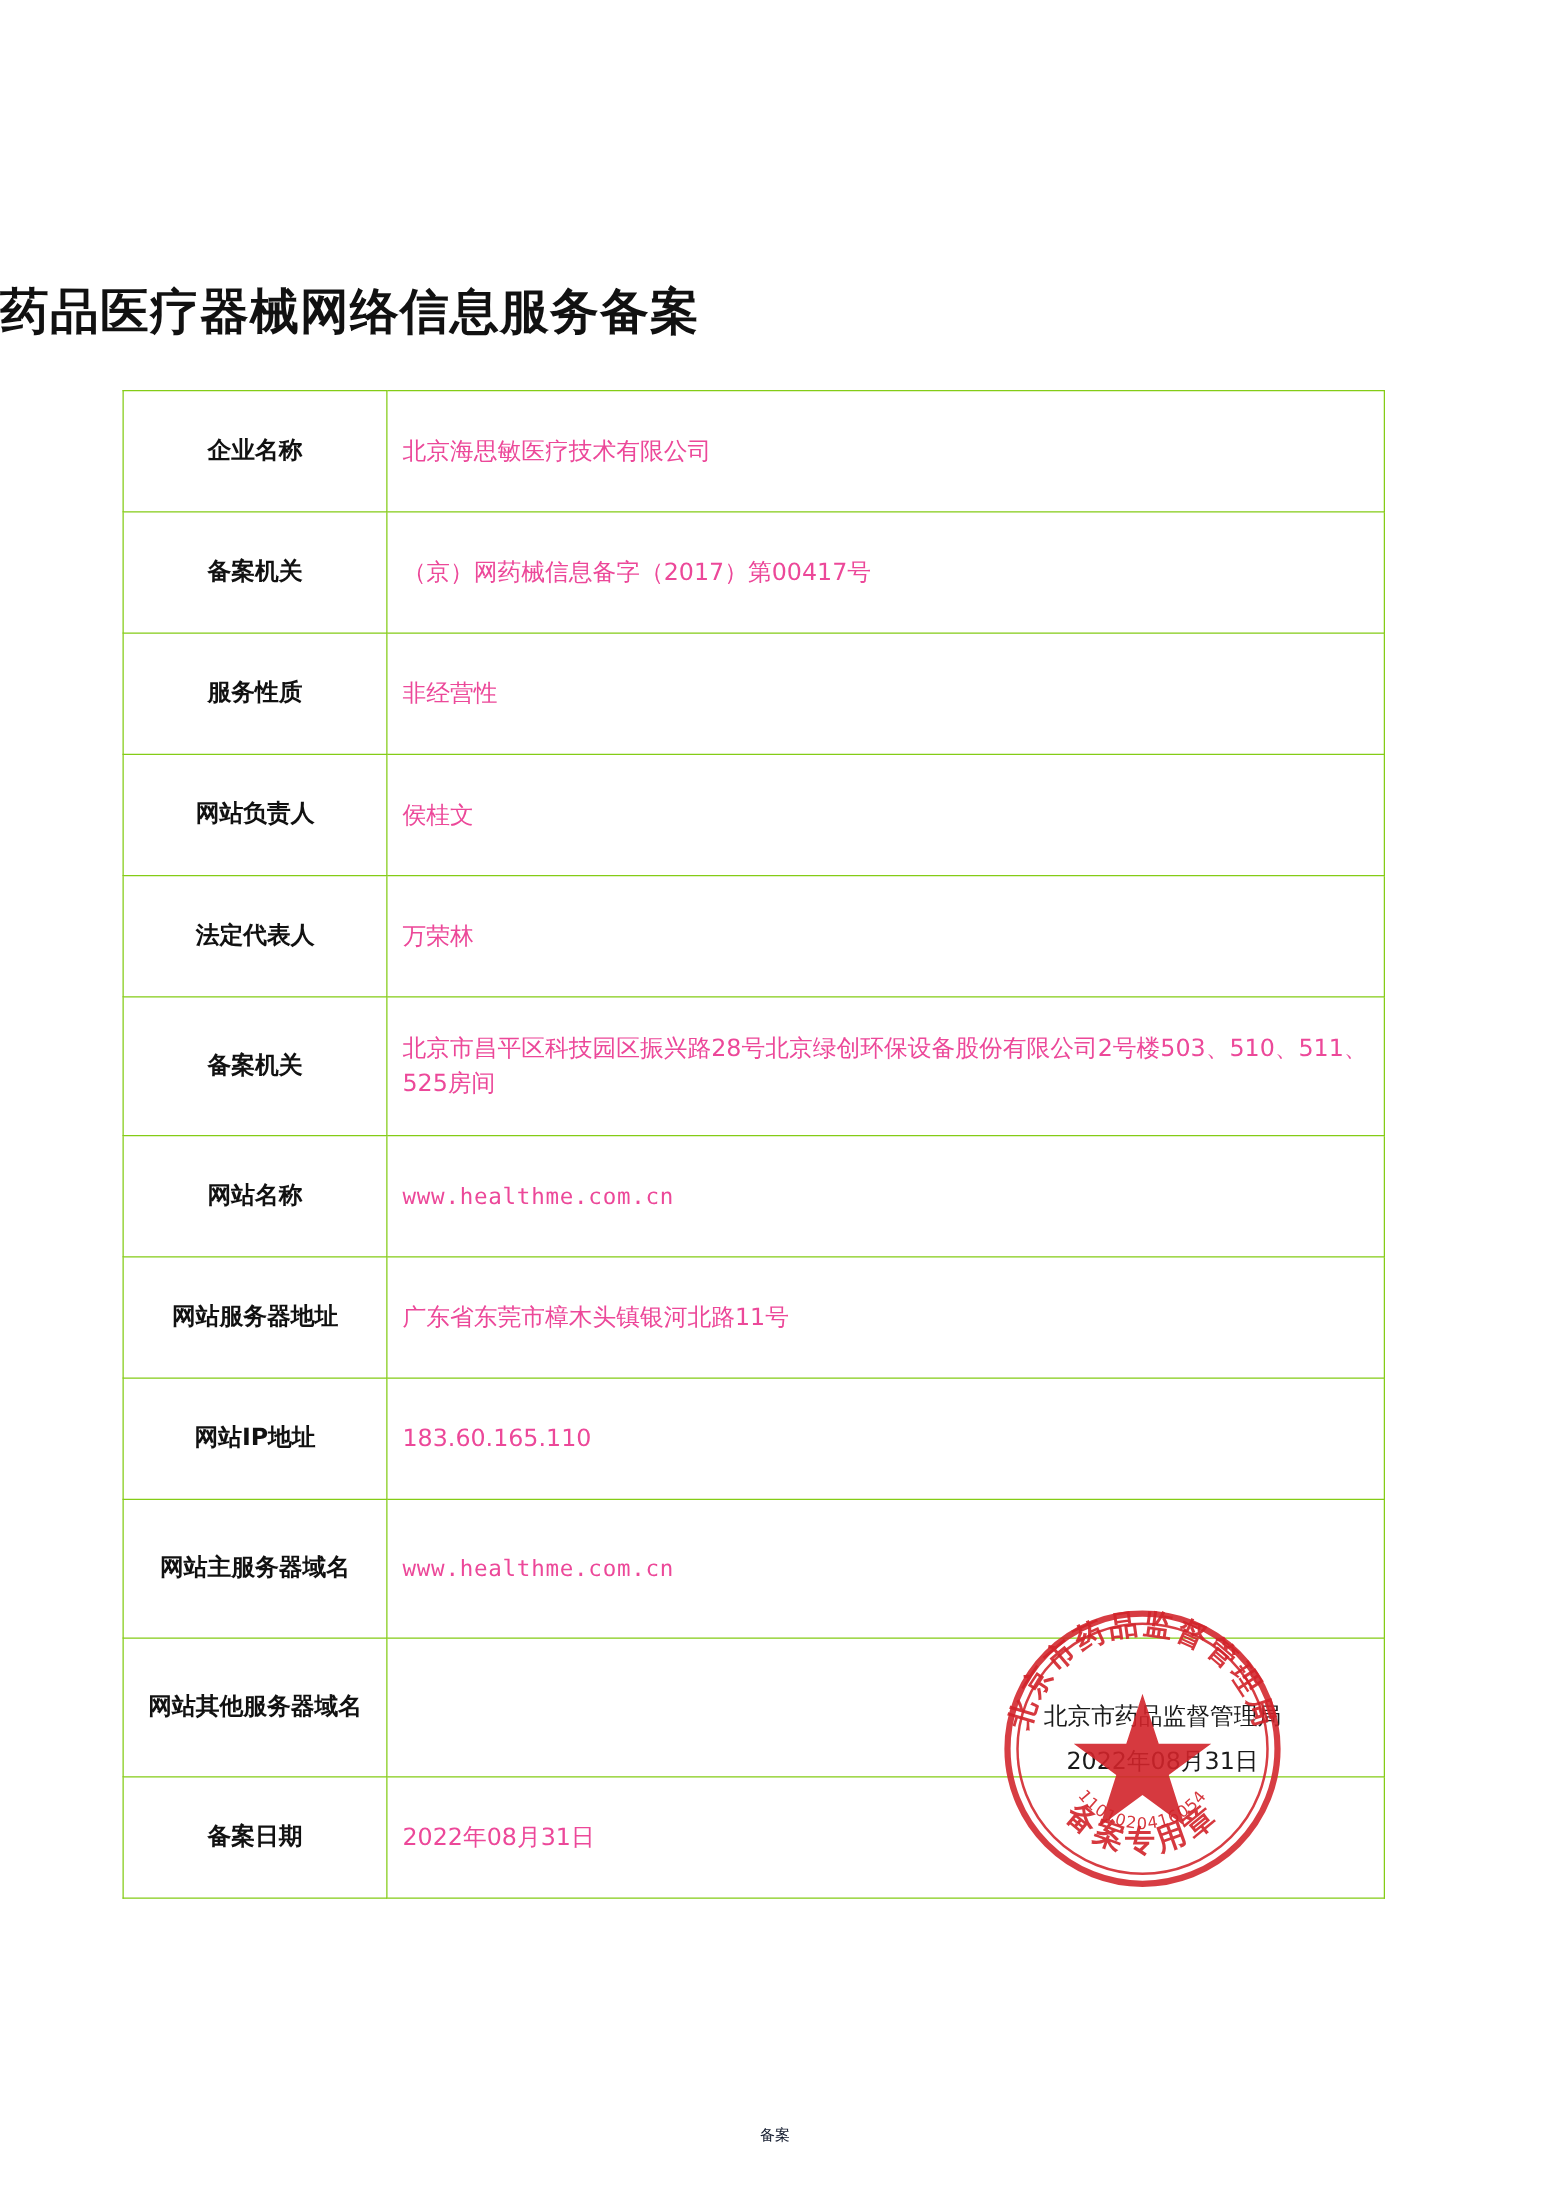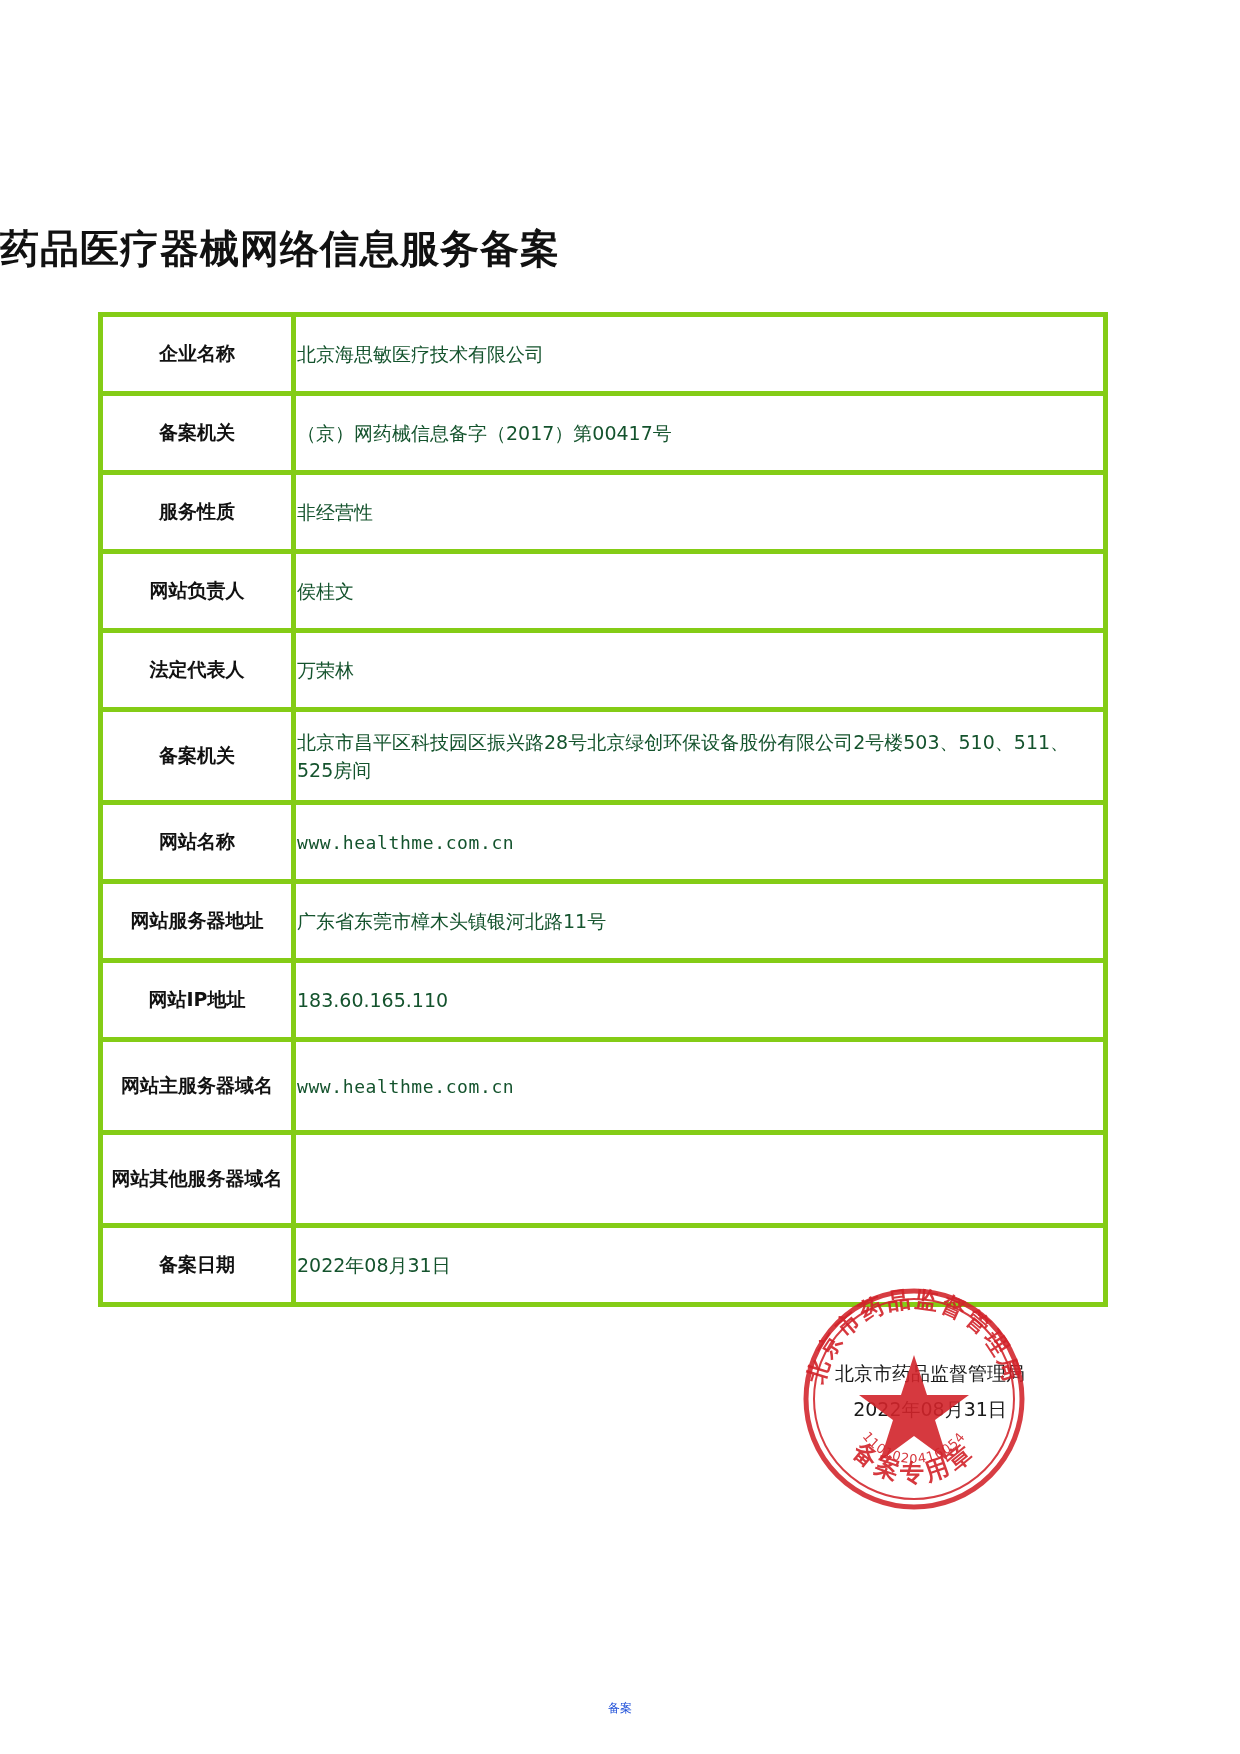--- a/index.html
+++ b/index.html
@@ -33,40 +33,40 @@
   }
   table.record {
     position: absolute;
     top: 312px;
     left: 98px;
     width: 1010px;
     border-collapse: collapse;
     table-layout: fixed;
   }
   table.record td {
-    border: 5px solid #84cc16;
+    border: 1px solid #84cc16;
     vertical-align: middle;
-    padding: 1px;
+    padding: 12px;
   }
   td.label {
     width: 186px;
     text-align: center;
     font-family: "DejaVu Sans", "Liberation Sans", sans-serif;
     font-weight: bold;
     font-size: 19px;
     line-height: 1.35;
     padding: 6px 4px;
     color: #111;
   }
   td.value {
     font-family: "DejaVu Sans", "Liberation Sans", sans-serif;
     font-size: 19px;
     line-height: 1.5;
     padding: 8px 4px 8px 8px;
-    color: #14532d;
+    color: #ec4899;
   }
   td.value.mono {
     font-family: "DejaVu Sans Mono", "Liberation Mono", monospace;
     font-size: 18px;
     letter-spacing: 0.6px;
   }
   tr.r-h td { height: 72px; }
   tr.r-tall td { height: 86px; }
 
   .stamp-block {
@@ -90,21 +90,21 @@
     z-index: 4;
     pointer-events: none;
   }
   .footer-mark {
     position: absolute;
     left: 0;
     top: 1700px;
     width: 1240px;
     text-align: center;
     font-size: 12px;
-    color: #1d4ed8;
+    color: #0f172a;
     font-family: "DejaVu Sans", "Liberation Sans", sans-serif;
   }
 </style>
 </head>
 <body>
 
 <div class="page">
 
   <div class="doc-title">药品医疗器械网络信息服务备案</div>
 

